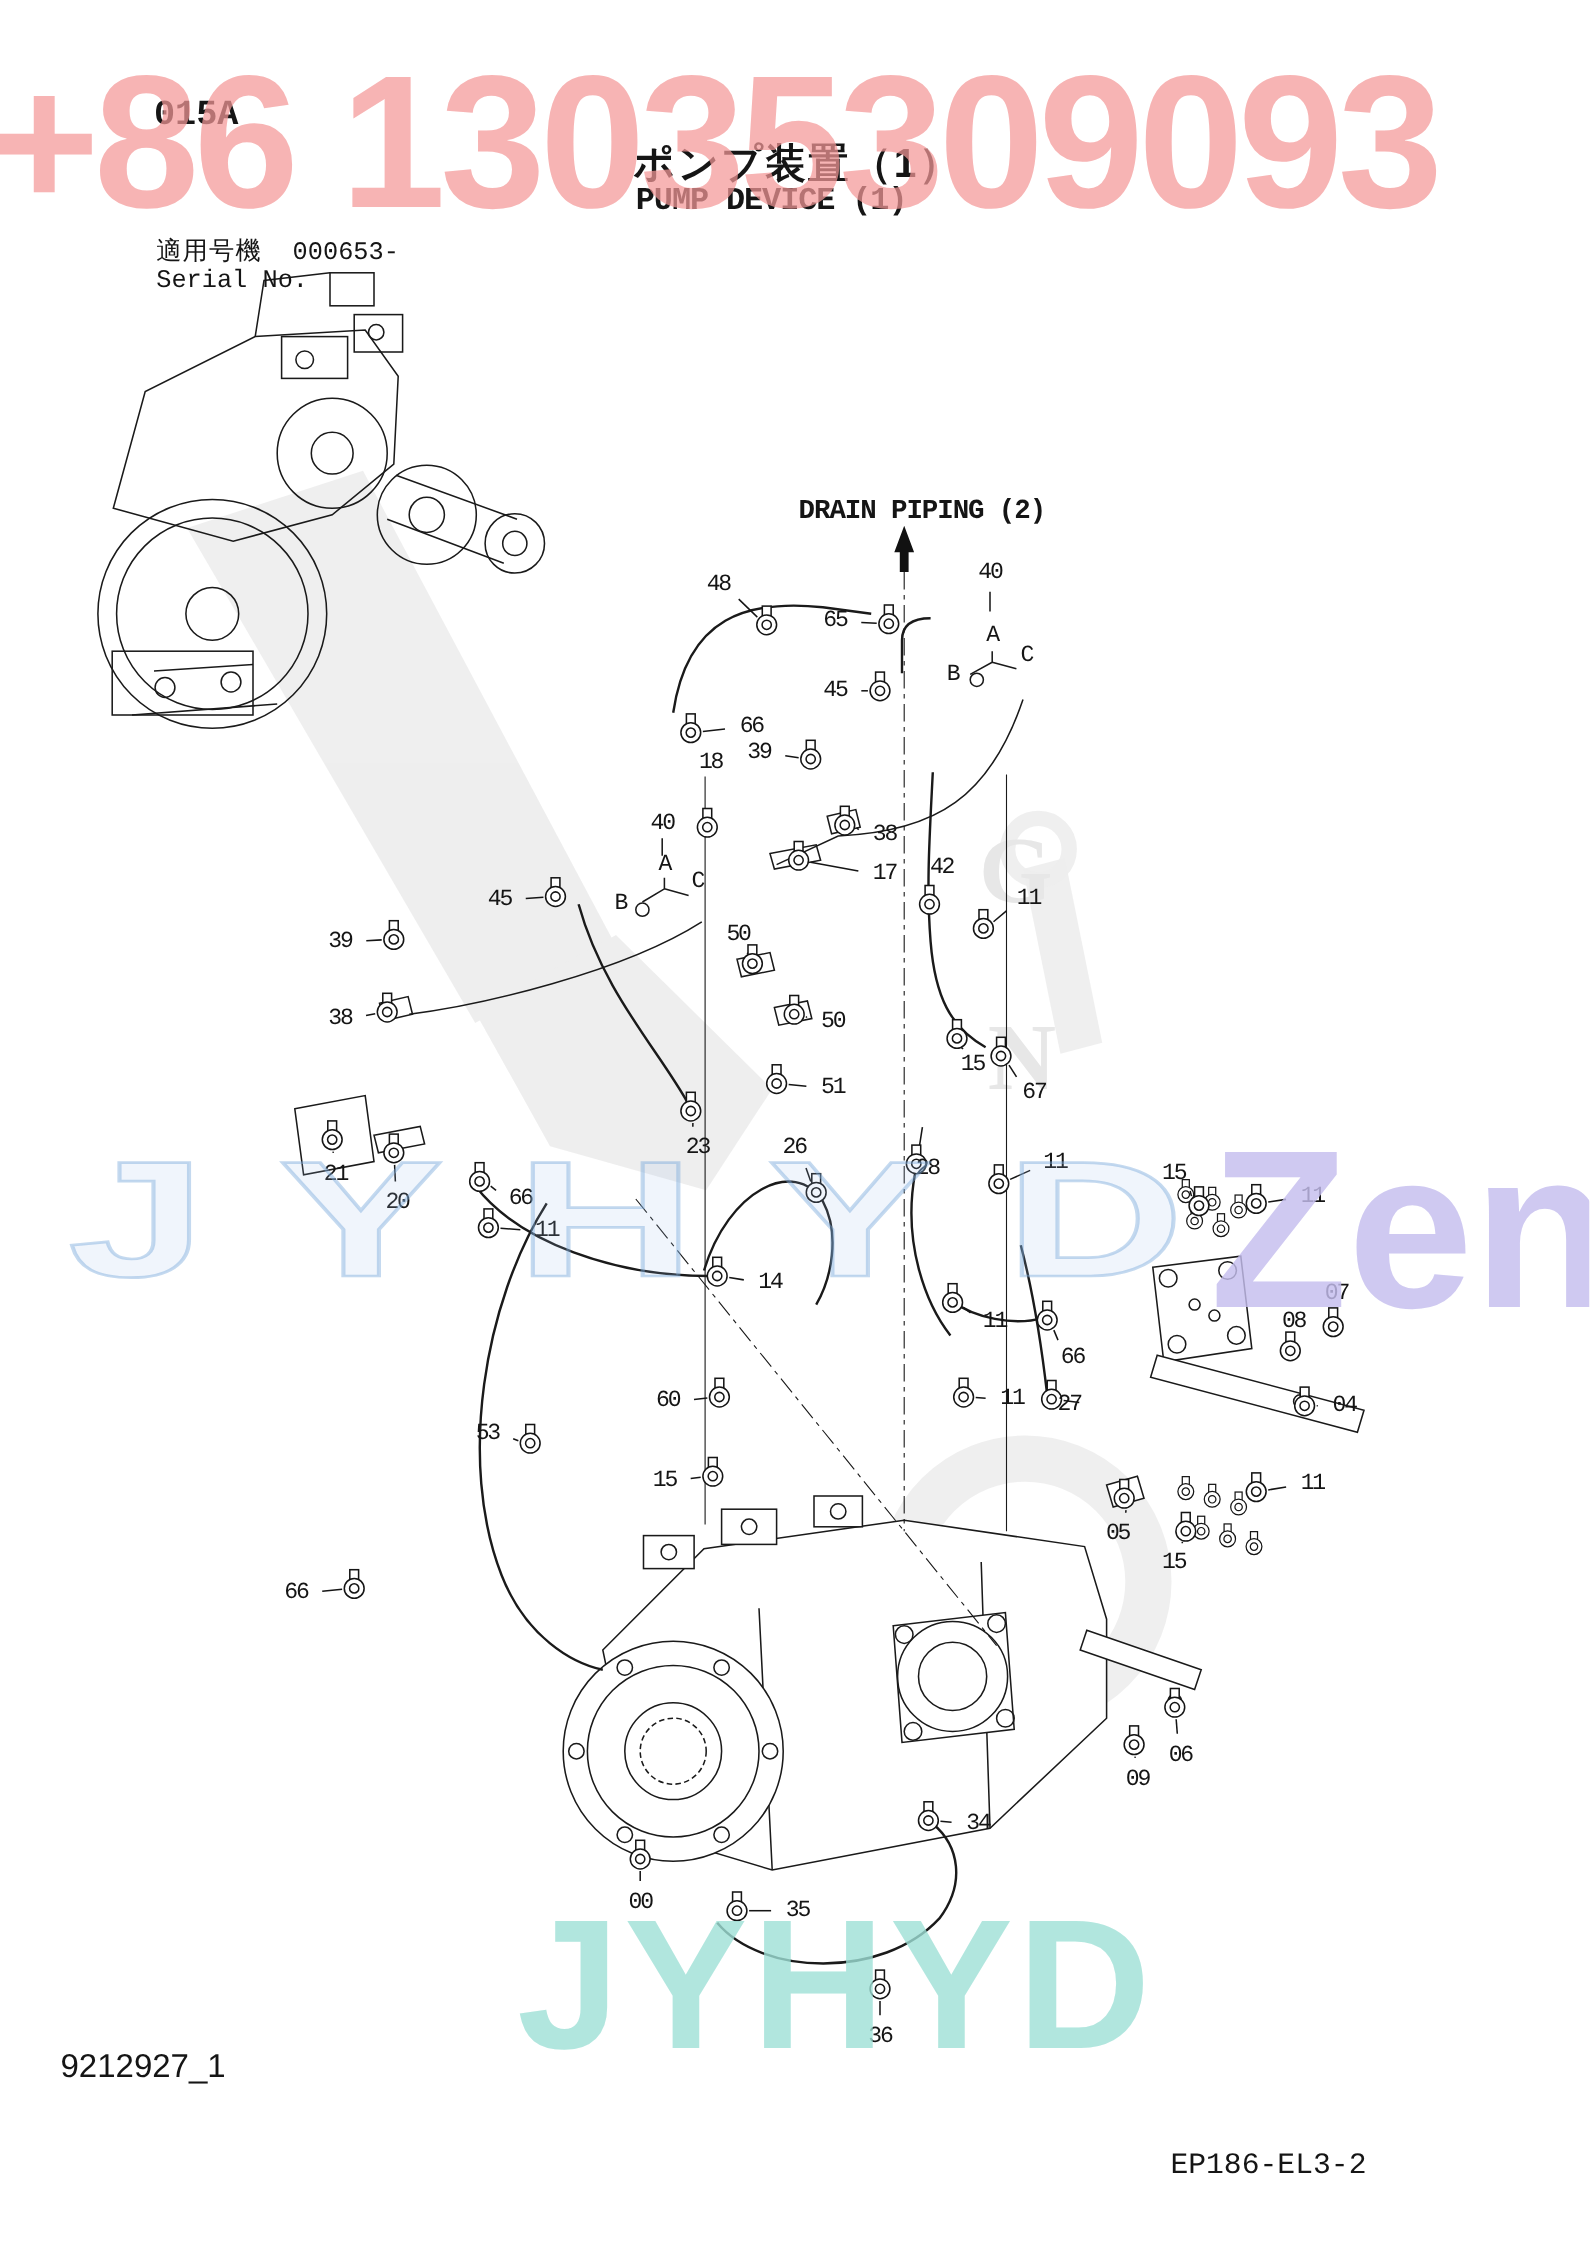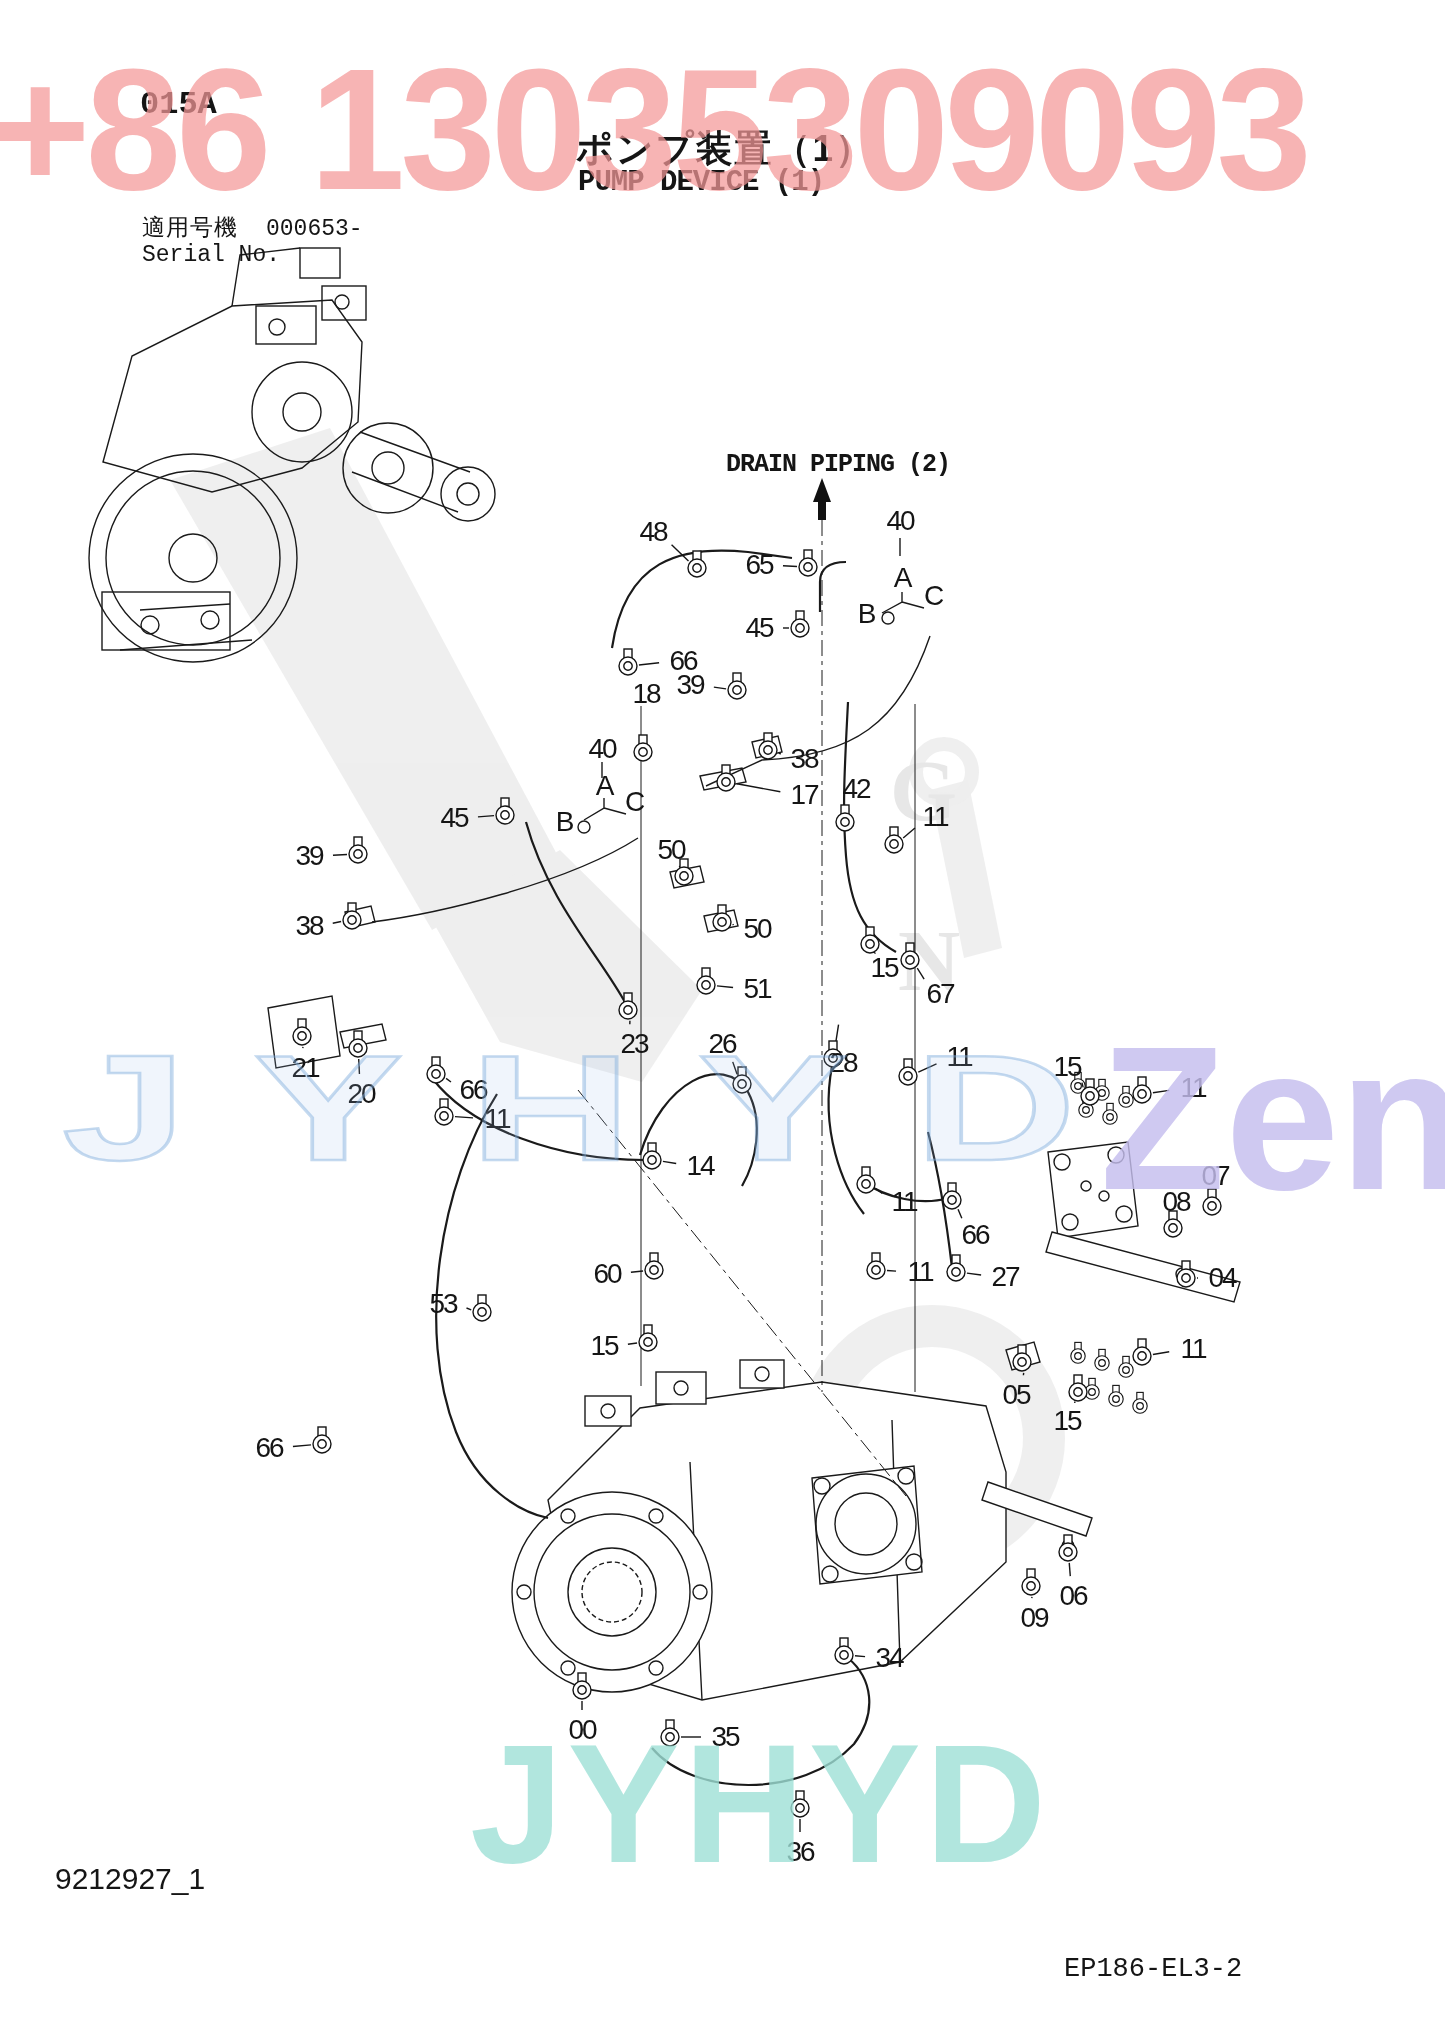--- a/index.html
+++ b/index.html
@@ -10,22 +10,22 @@
   .page-code{left:140px;top:86px;font-family:"Liberation Mono",monospace;font-weight:bold;font-size:32px;z-index:10;}
   .title-jp{left:576px;top:124px;font-size:37px;font-weight:bold;letter-spacing:2px;z-index:10;}
   .title-en{left:578px;top:166px;font-family:"Liberation Mono",monospace;font-weight:bold;font-size:29px;letter-spacing:-1px;z-index:10;}
   .serial{left:142px;top:216px;font-size:23px;font-family:"Liberation Mono",monospace;line-height:26px;z-index:10;}
   .serial .jp{letter-spacing:1px;}
   .serial .val{margin-left:28px;}
   .drain-label{left:726px;top:450px;font-family:"Liberation Mono",monospace;font-size:25px;font-weight:bold;letter-spacing:-1px;z-index:10;}
   .footer-left{left:55px;top:1862px;font-size:30px;z-index:10;}
   .footer-right{left:1064px;top:1954px;font-family:"Liberation Mono",monospace;font-size:27px;z-index:10;}
   
-  .callout{position:absolute;transform:translate(-50%,-50%);font-family:Liberation Sans, sans-serif;
-           font-size:28px;letter-spacing:-2px;color:#151515;z-index:12;}
+  .callout{position:absolute;transform:translate(-50%,-50%);font-family:Liberation Mono, monospace;
+           font-size:21px;letter-spacing:-2px;color:#151515;z-index:12;}
   
   svg.layer{position:absolute;left:0;top:0;}
   #gray-wm{z-index:1;}
   #diagram{z-index:6;}
   
   .wm{position:absolute;pointer-events:none;font-weight:bold;white-space:nowrap;}
   .wm-phone{left:-10px;top:30px;font-size:172px;letter-spacing:-5px;color:rgb(244,152,152);opacity:.72;z-index:40;}
   .wm-mid{left:62px;top:1022px;font-size:150px;letter-spacing:44px;transform:scaleX(1.5);transform-origin:left center;
           color:rgba(160,195,235,.16);-webkit-text-stroke:2.5px rgba(125,170,220,.45);z-index:34;}
   .wm-zeng{left:1100px;top:1000px;font-size:205px;color:rgb(197,190,238);opacity:.82;z-index:35;}
@@ -333,21 +333,21 @@
       <div class="callout" style="left: 1067px; top: 1067px;">15</div>
       <div class="callout" style="left: 1193px; top: 1088px;">11</div>
       <div class="callout" style="left: 700px; top: 1166px;">14</div>
       <div class="callout" style="left: 904px; top: 1202px;">11</div>
       <div class="callout" style="left: 975px; top: 1235px;">66</div>
       <div class="callout" style="left: 1215px; top: 1176px;">07</div>
       <div class="callout" style="left: 1176px; top: 1202px;">08</div>
       <div class="callout" style="left: 1222px; top: 1278px;">04</div>
       <div class="callout" style="left: 607px; top: 1274px;">60</div>
       <div class="callout" style="left: 920px; top: 1272px;">11</div>
-      <div class="callout" style="left: 1005px; top: 1277px;">27</div>
+      <div class="callout" style="left: 972px; top: 1277px;">27</div>
       <div class="callout" style="left: 443px; top: 1304px;">53</div>
       <div class="callout" style="left: 604px; top: 1346px;">15</div>
       <div class="callout" style="left: 1016px; top: 1395px;">05</div>
       <div class="callout" style="left: 1193px; top: 1349px;">11</div>
       <div class="callout" style="left: 1067px; top: 1421px;">15</div>
       <div class="callout" style="left: 269px; top: 1448px;">66</div>
       <div class="callout" style="left: 1034px; top: 1618px;">09</div>
       <div class="callout" style="left: 1073px; top: 1596px;">06</div>
       <div class="callout" style="left: 889px; top: 1658px;">34</div>
       <div class="callout" style="left: 582px; top: 1730px;">00</div>

